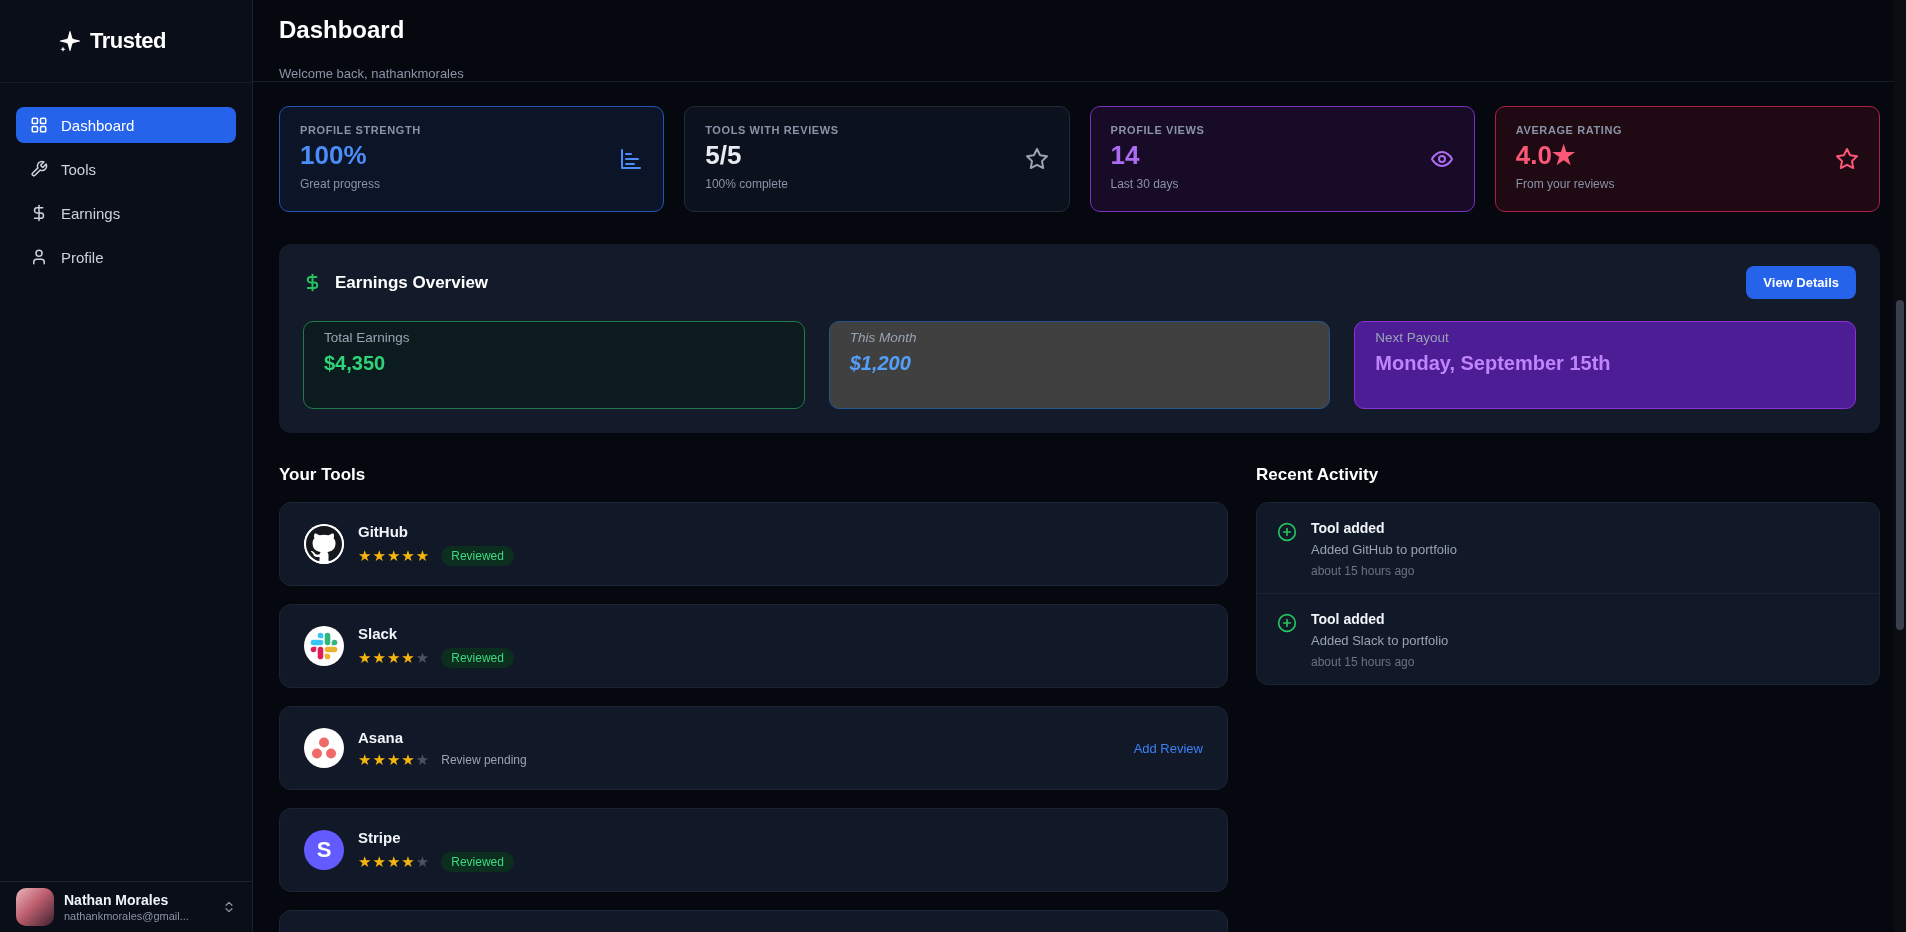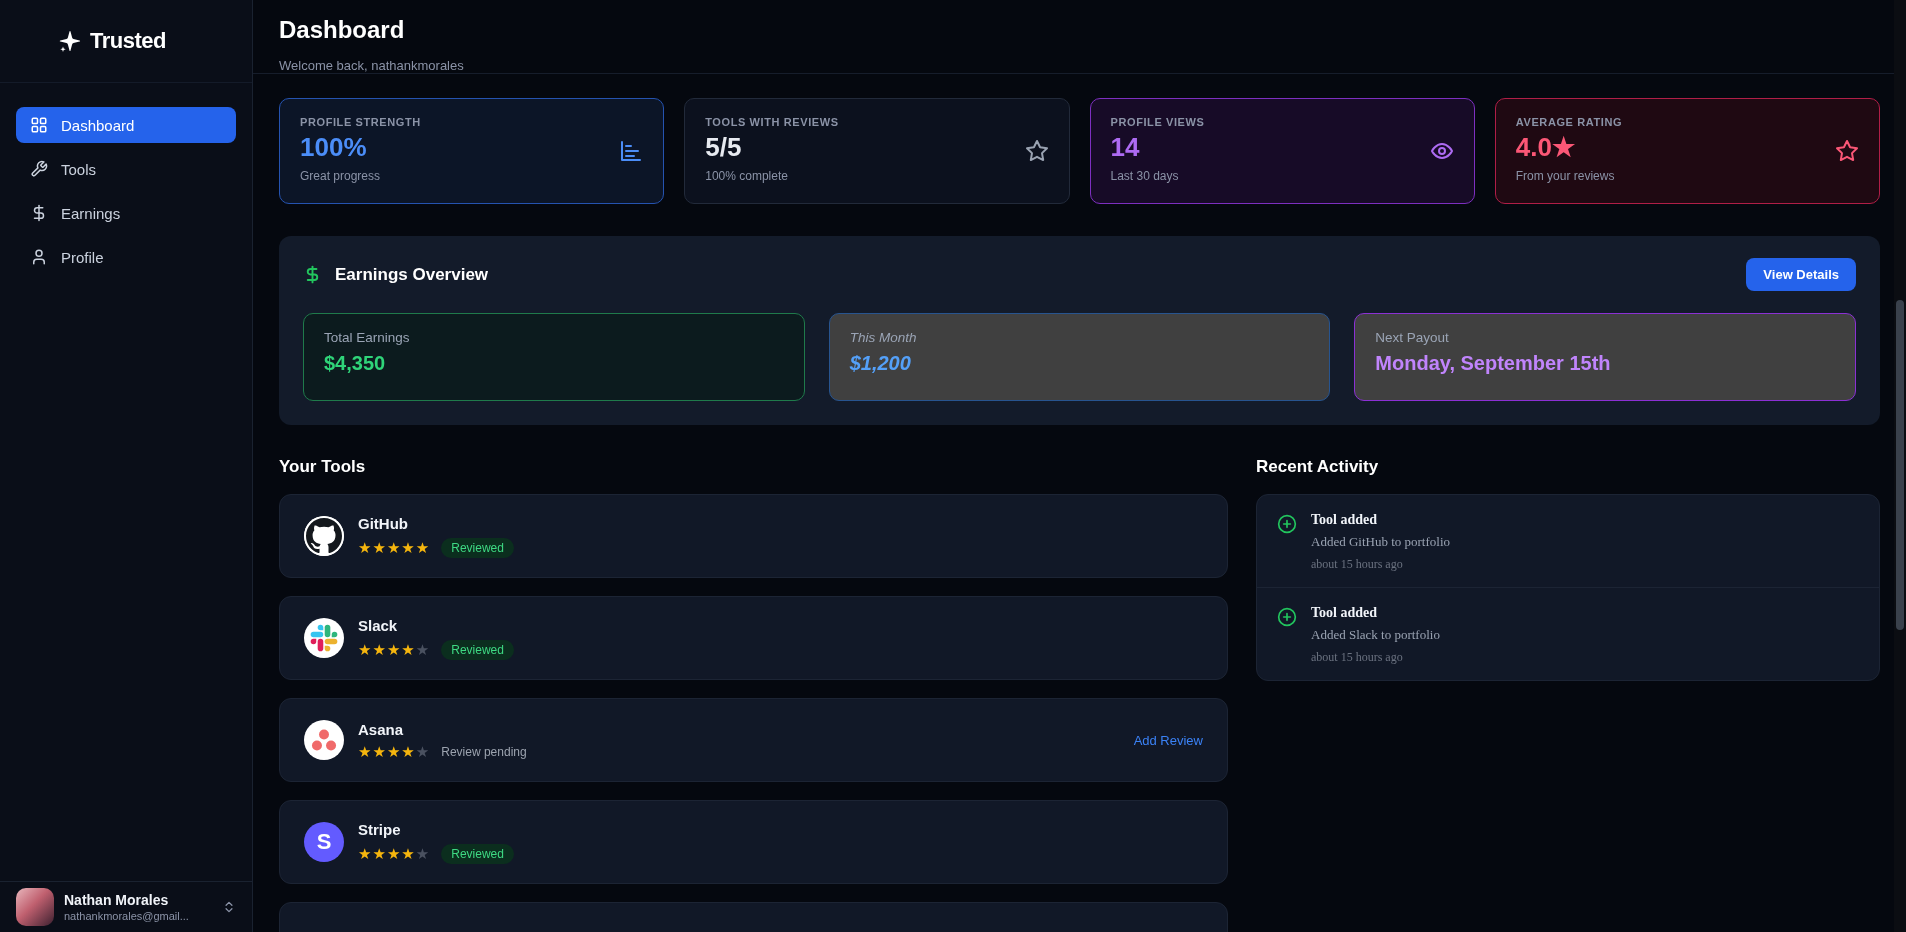--- a/index.html
+++ b/index.html
@@ -25,21 +25,21 @@
   .user-meta { margin-left:10px; flex:1; min-width:0; }
   .user-name { font-size:14px; font-weight:bold; color:#f1f4f9; white-space:nowrap; }
   .user-email { font-size:11px; color:#8b93a7; margin-top:2px; white-space:nowrap;
     overflow:hidden; }
   .user-box svg { width:14px; height:14px; color:#8b93a7; flex-shrink:0; }
 
   
   .main { flex:1; display:flex; flex-direction:column; min-width:0; }
   .header { height:83px; padding:16px 0 0 26px; border-bottom:1px solid #161d2b; }
   .page-title { font-size:24px; font-weight:bold; color:#fff; }
-  .page-subtitle { font-size:13px; color:#8b93a7; margin-top:14px; }
+  .page-subtitle { font-size:13px; color:#8b93a7; margin-top:22px; }
   .content { padding:24px 26px 0 26px; }
 
   
   .stats { display:grid; grid-template-columns:repeat(4,1fr); gap:20px; }
   .stat-card { height:106px; border-radius:10px; border:1px solid; padding:17px 20px;
     position:relative; }
   .stat-label { font-size:11px; letter-spacing:0.6px; color:#8b93a7; font-weight:bold; }
   .stat-value { font-size:26px; font-weight:bold; margin-top:4px; }
   .stat-caption { font-size:12px; color:#8b93a7; margin-top:6px; }
   .stat-icon { position:absolute; right:20px; top:50%; transform:translateY(-50%); }
@@ -47,21 +47,21 @@
 
   
   .earnings { margin-top:32px; background:#131b2a; border-radius:12px; padding:22px 24px 24px 24px; }
   .earnings-head { display:flex; align-items:center; }
   .earnings-head .dollar { width:19px; height:19px; color:#22c55e; margin-right:13px; }
   .earnings-title { font-size:17px; font-weight:bold; color:#fff; flex:1; }
   .view-details { background:#2563eb; color:#fff; border:none; border-radius:8px;
     font-size:13px; font-weight:bold; padding:9px 17px; cursor:pointer;
     font-family:"Liberation Sans", sans-serif; }
   .earn-cards { display:grid; grid-template-columns:repeat(3,1fr); gap:24px; margin-top:22px; }
-  .earn-card { height:88px; border-radius:10px; border:1px solid; padding:16px 20px; }
+  .earn-card { height:88px; border-radius:10px; border:1px solid; padding:8px 20px; }
   .earn-label { font-size:13.5px; color:#9aa4b5; }
   .earn-value { font-size:20px; font-weight:bold; margin-top:7px; }
 
   
   .columns { display:flex; gap:28px; margin-top:32px; }
   .col-left { width:949px; flex-shrink:0; }
   .col-right { flex:1; min-width:0; }
   .section-title { font-size:17px; font-weight:bold; color:#fff; margin-bottom:17px; }
 
   .tool-card { height:84px; background:#111827; border:1px solid #1c2434; border-radius:12px;
@@ -77,21 +77,21 @@
   .stars { font-size:15px; letter-spacing:1px; line-height:1; }
   .star-on { color:#f5b50e; }
   .star-off { color:#4a5160; }
   .badge { margin-left:11px; background:#0b2e1e; color:#3ed983; font-size:12px;
     padding:3px 10px; border-radius:999px; }
   .pending { margin-left:11px; color:#9ca3af; font-size:12px; }
   .add-review { color:#3b82f6; font-size:13px; cursor:pointer; white-space:nowrap; }
   .tool-card.partial { height:84px; margin-bottom:0; }
 
   .activity-card { background:#111827; border:1px solid #1c2434; border-radius:12px; }
-  .activity-item { padding:17px 12px 15px 20px; display:flex;font-family:Liberation Serif, serif; }
+  .activity-item { padding:17px 12px 15px 20px; display:flex; }
   .activity-item + .activity-item { border-top:1px solid #1c2434; }
   .activity-icon { width:20px; height:20px; color:#22c55e; flex-shrink:0; margin-top:2px; }
   .activity-body { margin-left:14px; }
   .activity-title { font-size:14px; font-weight:bold; color:#f1f4f9; }
   .activity-desc { font-size:13px; color:#9aa3b2; margin-top:6px; }
   .activity-time { font-size:12px; color:#6b7280; margin-top:7px; }
 
   
   .scrollbar { position:absolute; right:0; top:0; width:12px; height:932px; background:#0b0d12; }
   .scroll-thumb { position:absolute; left:2px; width:8px; top:300px; height:330px;
@@ -220,21 +220,21 @@
         </div>
         <div class="earn-cards" id="earn-cards">
             <div class="earn-card" style="border-color: rgb(31, 122, 75); background: rgb(12, 27, 30);">
               <div class="earn-label">Total Earnings</div>
               <div class="earn-value" style="color:#2fd479">$4,350</div>
             </div>
             <div class="earn-card" style="border-color: rgb(39, 84, 143); background: #404040; font-style: italic;">
               <div class="earn-label">This Month</div>
               <div class="earn-value" style="color:#54a0f8">$1,200</div>
             </div>
-            <div class="earn-card" style="border-color: rgb(139, 48, 212); background: #404040;">
+            <div class="earn-card" style="border-color: rgb(139, 48, 212); background: #4c1d95;">
               <div class="earn-label">Next Payout</div>
               <div class="earn-value" style="color:#c084fc">Monday, September 15th</div>
             </div>
           </div>
       </section>
 
       <div class="columns">
         <div class="col-left">
           <div class="section-title">Your Tools</div>
           <div id="tools-list">

